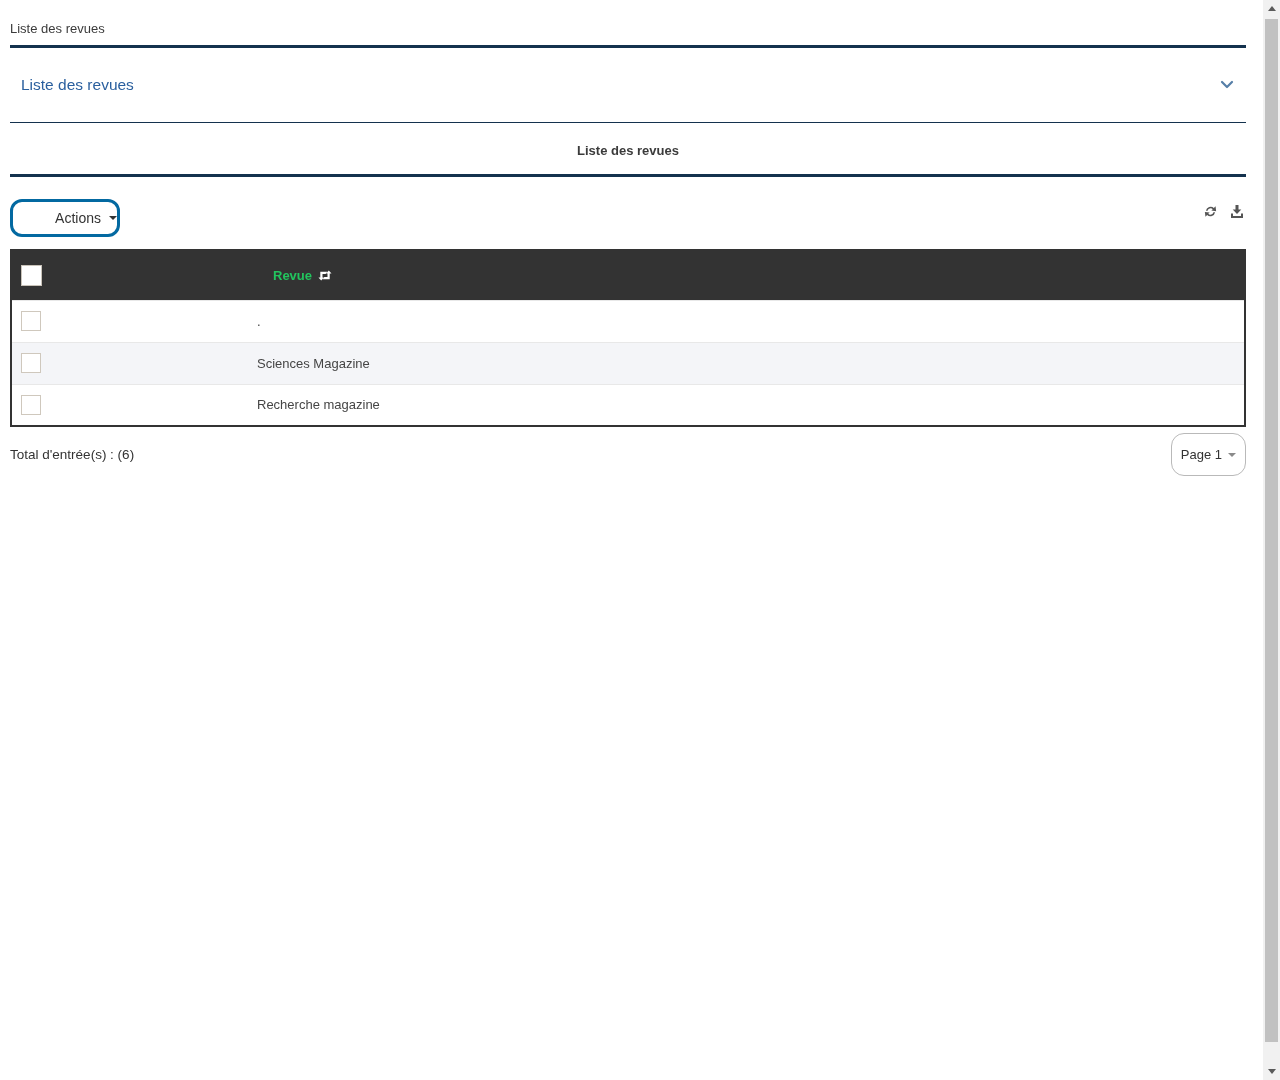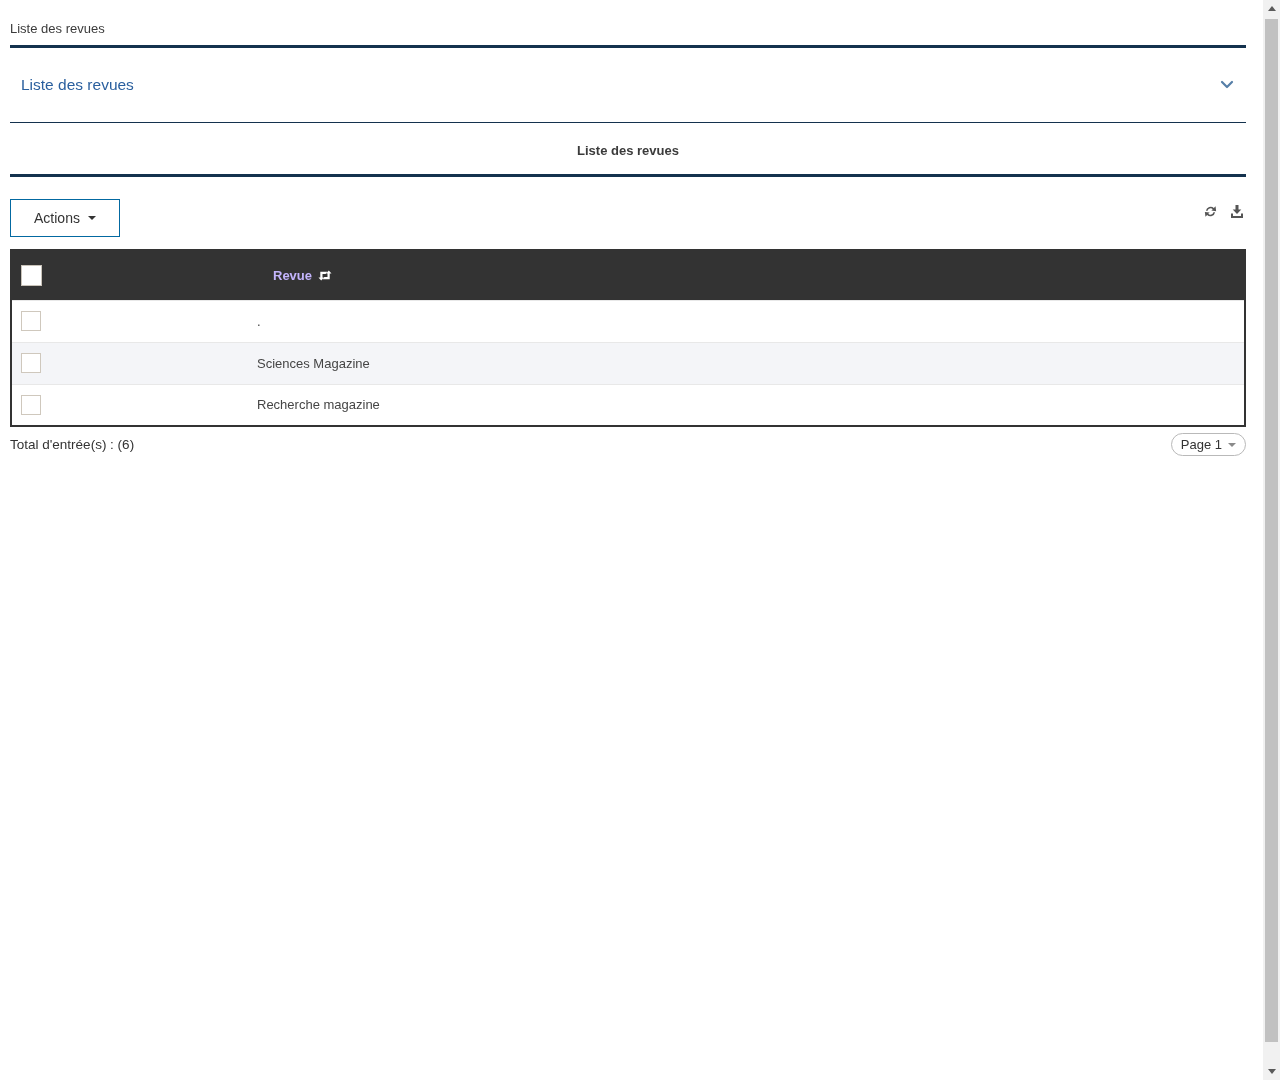--- a/index.html
+++ b/index.html
@@ -41,25 +41,25 @@
   }
 
   .toolbar {
     margin-top: 22px;
     display: flex;
     justify-content: space-between;
     align-items: flex-start;
   }
   .actions-btn {
     width: 110px; height: 38px;
-    border: 1px solid #0369a1;
-    border-radius: 0;
+    border: 3px solid #0369a1;
+    border-radius: 12px;
     background: #fff;
     font-size: 14px; color: #333;
-    display: flex; align-items: center; justify-content: center; gap: 8px;
+    display: flex; align-items: center; justify-content: flex-end; gap: 8px;
     cursor: pointer;
     font-family: "Liberation Sans", sans-serif;
   }
   .caret {
     width: 0; height: 0;
     border-left: 4px solid transparent;
     border-right: 4px solid transparent;
     border-top: 4px solid #333;
     display: inline-block;
   }
@@ -74,21 +74,21 @@
   }
   table.revues thead th {
     background: #333333;
     height: 50px;
     text-align: left;
     vertical-align: middle;
   }
   th.col-check { width: 238px; padding-left: 9px; }
   th.col-revue { padding-left: 8px; }
   .revue-header-label {
-    color: #c4b5fd; font-size: 13px; font-weight: 700;
+    color: #22c55e; font-size: 13px; font-weight: 700;
     display: inline-flex; align-items: center; gap: 6px; padding-left: 16px;
   }
   .hdr-checkbox {
     width: 21px; height: 21px;
     background: #ffffff;
     border: 1px solid #c9c3b9;
     cursor: pointer;
   }
   table.revues tbody td {
     height: 42px;
@@ -109,21 +109,21 @@
 
   .table-footer {
     margin-top: 6px;
     display: flex;
     justify-content: space-between;
     align-items: center;
     gap: 7px;
   }
   .total-label { font-size: 13.5px; color: #333; }
   .page-btn {
-    min-width: 71px; height: 23px;
+    min-width: 71px; height: 43px;
     border: 1px solid #b9b9b9;
     border-radius: 13px;
     background: #fff;
     font-size: 13px; color: #333;
     display: flex; align-items: center; justify-content: center; gap: 6px;
     padding: 0 9px;
     cursor: pointer;
     font-family: "Liberation Sans", sans-serif;
   }
   .page-btn .caret { border-top-color: #8a8a8a; }

